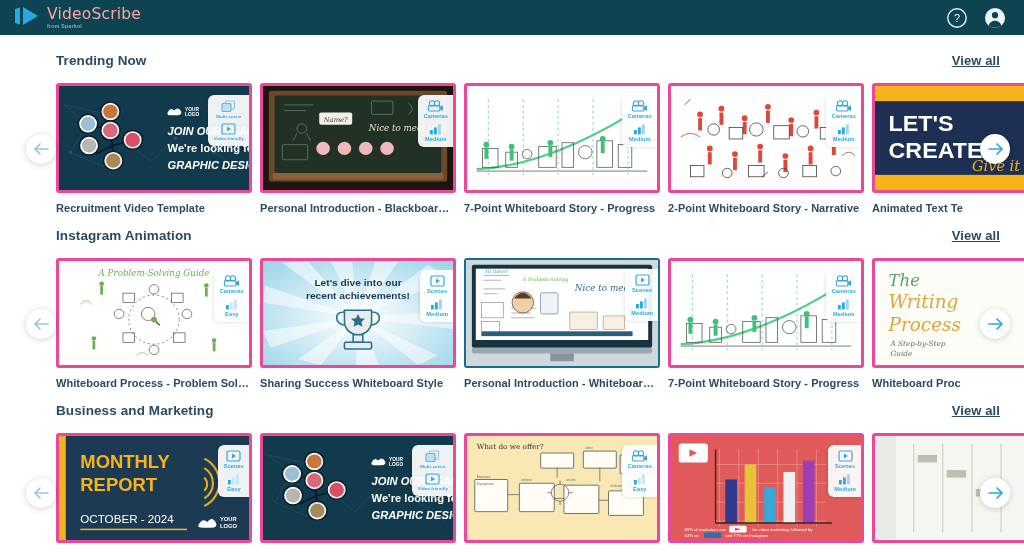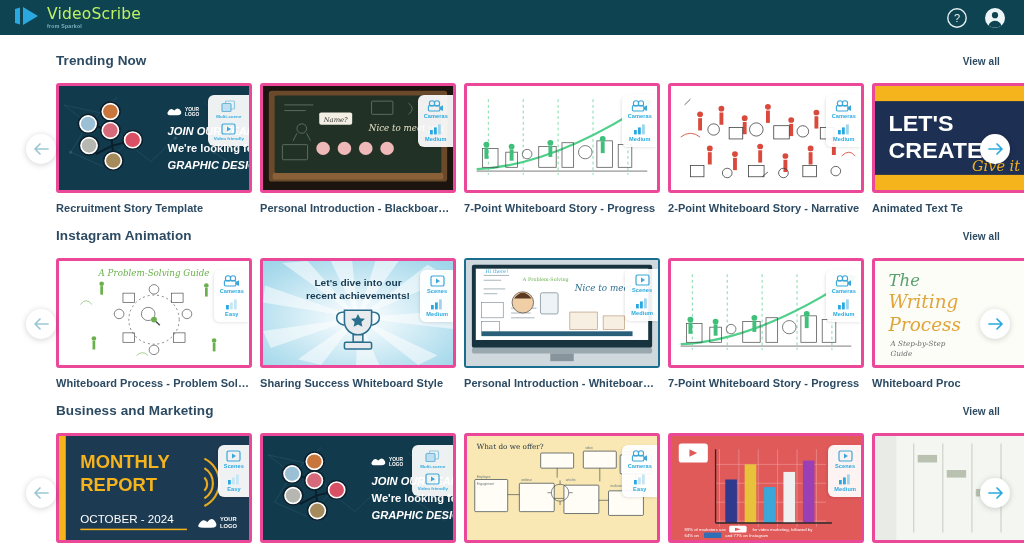--- a/index.html
+++ b/index.html
@@ -15,21 +15,21 @@
     position: absolute; top: 0; left: 0;
     width: 1024px; height: 35px;
     background: #0e4352;
     display: flex; align-items: center;
     padding: 0 18px 0 14px;
   }
   .logo-wrap { display: flex; align-items: center; gap: 7px; }
   .logo-mark { display: block; }
   .logo-text-wrap { display: flex; flex-direction: column; line-height: 1; padding-top: 1px; }
   .logo-text {
-    color: #bef264; font-size: 15.5px; letter-spacing: .2px;
+    color: #fca5a5; font-size: 15.5px; letter-spacing: .2px;
     font-family: "DejaVu Sans", sans-serif; font-weight: 400;
   }
   .logo-sub {
     color: #7fb3c4; font-size: 5.2px; letter-spacing: .25px;
     margin-top: 1px; font-weight: 700;
   }
   .header-right { margin-left: auto; display: flex; align-items: center; gap: 16px; }
   .hicon { width: 22px; height: 22px; display: block; }
 
   
@@ -45,22 +45,22 @@
   .section-head {
     display: flex; align-items: baseline;
     padding: 0 24px 0 56px;
     height: 30px;
   }
   .section-title {
     font-size: 13.5px; font-weight: 700; color: #2c4b63;
     letter-spacing: .1px;
   }
   .view-all {
-    margin-left: auto; font-size: 10px; font-weight: 700;
-    color: #2c4b63; cursor: pointer;
+    margin-left: auto; font-size: 13px; font-weight: 700;
+    color: #2c4b63; text-decoration: underline; cursor: pointer;
     letter-spacing: .1px;
   }
 
   .carousel {
     position: relative;
     padding-left: 56px;
     display: flex;
     gap: 8px;
   }
   .card { width: 196px; flex: 0 0 196px; cursor: pointer; }
@@ -212,21 +212,21 @@
             </div>
             <div class="badge">
               <svg width="15" height="12" viewBox="0 0 15 12">
                 <rect x="1" y="1" width="13" height="10" rx="1.6" fill="none" stroke="#3aa7d8" stroke-width="1.2"></rect>
                 <path d="M6 3.6 L10 6 L6 8.4 Z" fill="#3aa7d8"></path>
               </svg>
               <span class="badge-label" style="font-size:4.4px">Video friendly</span>
             </div>
           </div>
         </div>
-        <div class="card-title">Recruitment Story Template</div>
+        <div class="card-title">Recruitment Video Template</div>
       </div>
 
       <div class="card">
         <div class="thumb">
           <svg class="fullw" viewBox="0 0 196 110" preserveAspectRatio="none">
             <rect width="196" height="110" fill="#1c140f"></rect>
             <rect x="6" y="5" width="184" height="96" rx="3" fill="#6b4a2c"></rect>
             <rect x="12" y="10" width="172" height="82" rx="2" fill="#223126"></rect>
             <g stroke="#7f9a86" stroke-width=".7" fill="none" opacity=".85">
               <path d="M22 20 h30 M22 26 h22 M150 18 q8 6 0 12 M160 20 l8 8 M168 20 l-8 8"></path>

